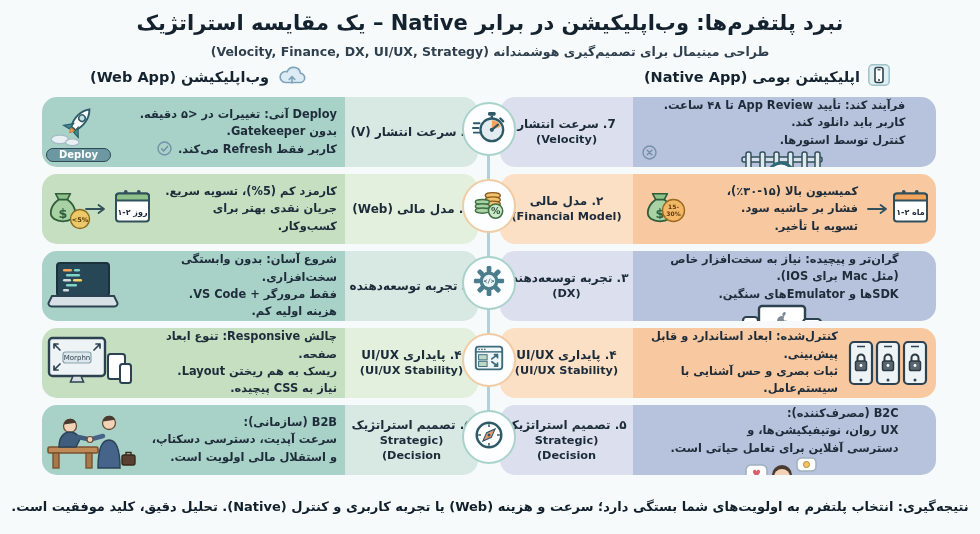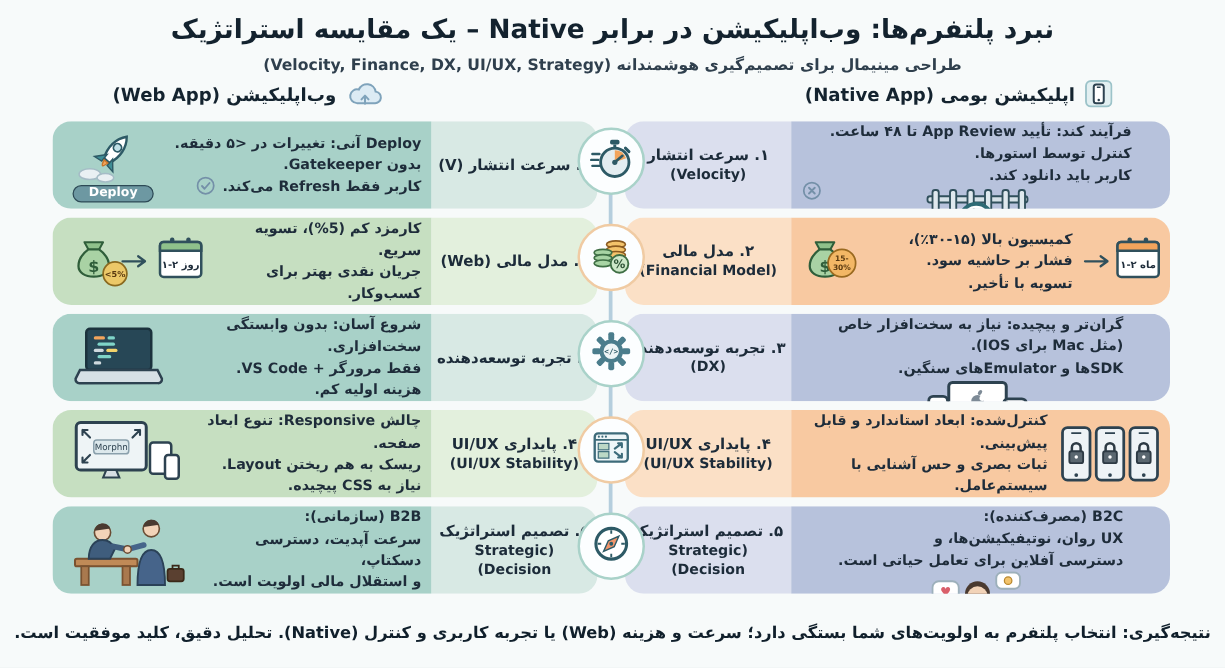--- a/index.html
+++ b/index.html
@@ -24,21 +24,21 @@
 
   .card { position:relative; display:flex; align-items:center; width:303px; }
   .label { width:133px; display:flex; flex-direction:column; align-items:center; justify-content:center;
            text-align:center; direction:rtl; font-weight:bold; font-size:12px; line-height:1.35;
            color:#1c2b39; padding:0 4px; }
   .label .en { font-size:11.3px; }
 
   .card-text { flex:1; direction:rtl; text-align:right; font-size:11.4px; font-weight:bold;
                line-height:1.52; color:#1e2c3a; padding:0 8px; }
   .icon-block { flex:none; display:flex; flex-direction:column; align-items:center; justify-content:center; }
-  .card-web .icon-block { padding-left:16px; }
+  .card-web .icon-block { padding-left:4px; }
   .card-native .icon-block { padding-right:6px; }
 
   .hub { position:absolute; left:420px; top:5px; width:54px; height:54px; background:#fcfeff;
          border:2.5px solid #a9d2c9; border-radius:50%; display:flex; align-items:center;
          justify-content:center; z-index:2; }
 
   .theme-cool .card-native  { background:#b7c2dc;flex-direction:column; }
   .theme-cool .label-native { background:#dbdfee; }
   .theme-cool .card-web     { background:#a8d1c8; }
   .theme-cool .label-web    { background:#d8e9e4; }
@@ -123,28 +123,28 @@
           </div>
         </div>
         <div class="label label-web">
           <div>۱. سرعت انتشار (V)</div>
           <div class="en"></div>
         </div>
       </div>
       <div class="gap"></div>
       <div class="half">
         <div class="label label-native">
-          <div>۱. سرعت انتشار</div>
+          <div>7. سرعت انتشار</div>
           <div class="en">(Velocity)</div>
         </div>
         <div class="card card-native">
           <div class="card-text">
             <div>فرآیند کند: تأیید App Review تا ۴۸ ساعت.</div>
+            <div>کاربر باید دانلود کند.</div>
             <div>کنترل توسط استورها.</div>
-            <div>کاربر باید دانلود کند.</div>
           </div>
           <div class="icon-block">
             <svg width="86" height="56" viewBox="0 0 86 56">
               <rect x="3" y="8" width="80" height="5" rx="2" fill="#d6e2e8" stroke="#30505c" stroke-width="1.5"></rect>
               <rect x="3" y="44" width="80" height="5" rx="2" fill="#d6e2e8" stroke="#30505c" stroke-width="1.5"></rect>
               <g fill="#dfe9ee" stroke="#30505c" stroke-width="1.5">
                 <rect x="7" y="3" width="5" height="50" rx="2"></rect>
                   <rect x="21" y="3" width="5" height="50" rx="2"></rect>
                 <rect x="35" y="3" width="5" height="50" rx="2"></rect>
                   <rect x="49" y="3" width="5" height="50" rx="2"></rect>

